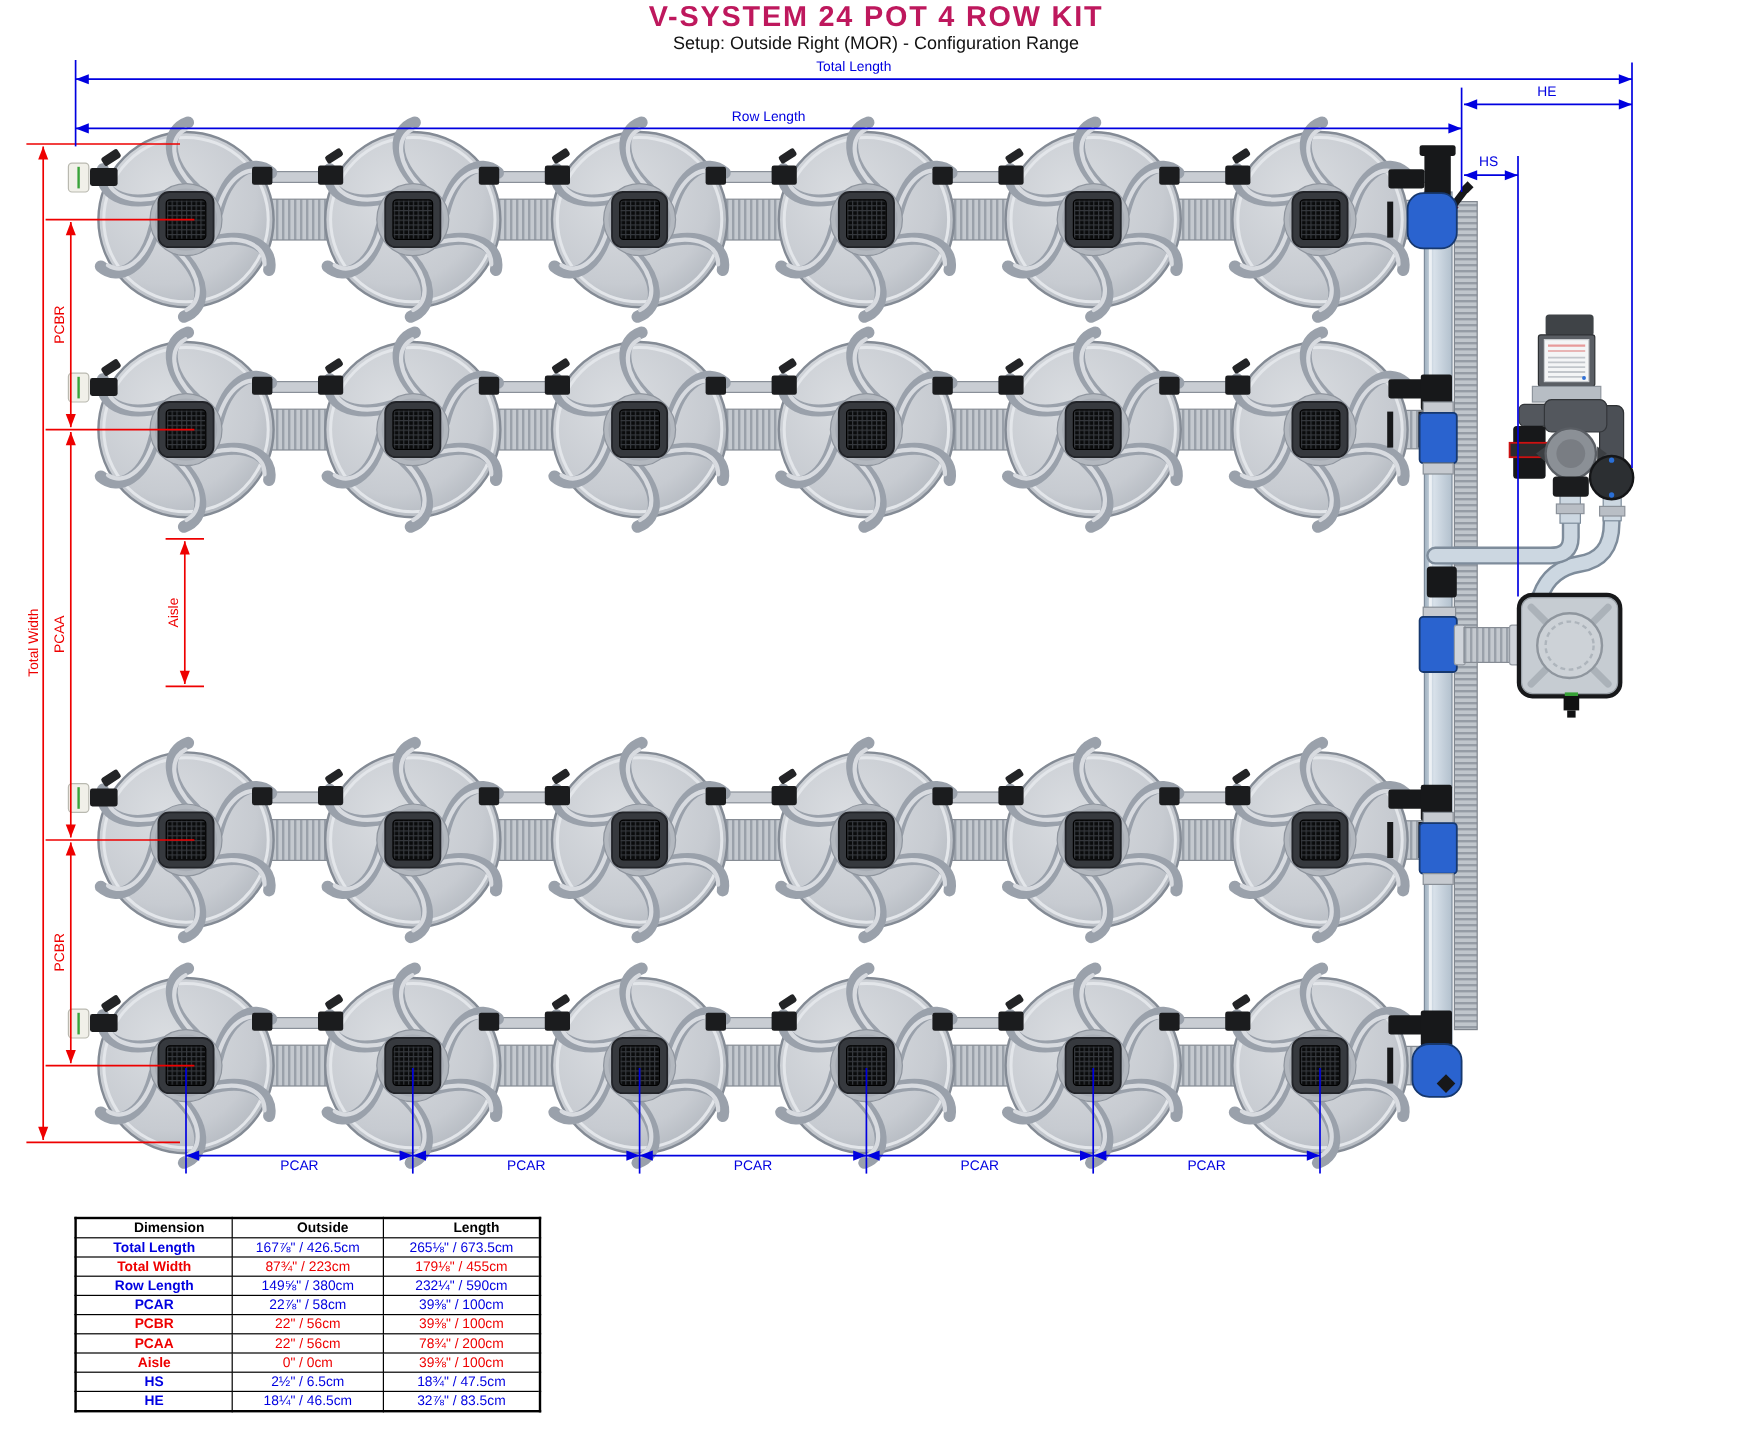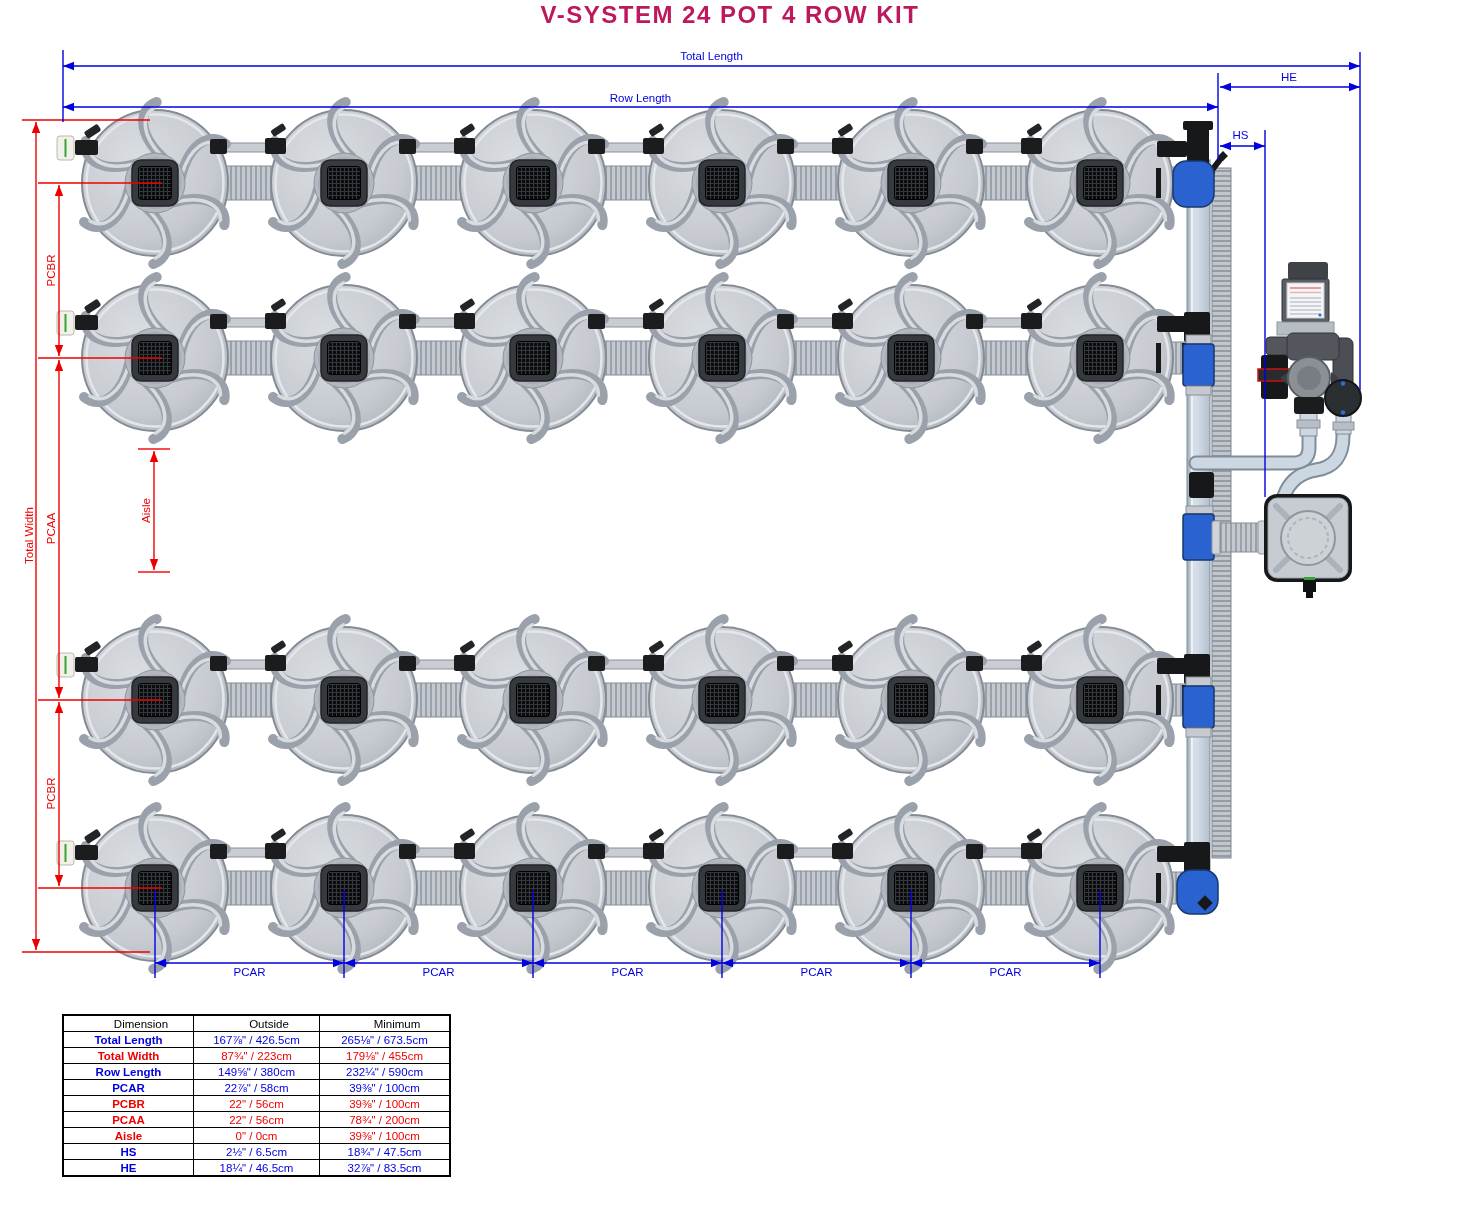--- a/index.html
+++ b/index.html
@@ -9,30 +9,31 @@
   .hdr{position:absolute;left:0;width:100%;text-align:center;}
   #title{top:1px;font-size:24px;font-weight:700;letter-spacing:1.5px;}
   #subtitle{top:28px;font-size:15px;color:#111;}
   .lbl{position:absolute;font-size:11.5px;text-align:center;line-height:13px;white-space:nowrap;}
   .blue{color:#0000e0;}
   .red{color:#ee0000;}
   .vlbl{transform:rotate(-90deg);}
   #dimtable{position:absolute;left:62px;top:1014px;border-collapse:collapse;
             border:2px solid #000;font-size:11.5px;background:#fff;}
   #dimtable th,#dimtable td{border:1px solid #000;text-align:center;height:15px;padding:0 4px;white-space:nowrap;}
-  #dimtable th{font-weight:400;padding-left:29px;}
+  #dimtable th{font-weight:700;padding-left:29px;}
   #dimtable .c1{width:96px;} #dimtable .c2{width:92px;} #dimtable .c3{width:96px;}
   #dimtable td.lab{font-weight:700;}
 </style>
 </head>
 <body>
 
 <div id="stage">
 
   <div class="hdr" id="title" style="color: #be185d;">V-SYSTEM 24 POT 4 ROW KIT</div>
+  <div class="hdr" id="subtitle">Setup: Outside Right (MOR) - Configuration Range</div>
 
   <svg id="diagram" width="1460" height="1208">
     <defs>
       <radialGradient id="gpot" cx="38%" cy="35%" r="80%">
         <stop offset="0%" stop-color="#dadde1"></stop>
         <stop offset="65%" stop-color="#c7cbd1"></stop>
         <stop offset="100%" stop-color="#a9afb7"></stop>
       </radialGradient>
       <linearGradient id="gpipe" x1="0" y1="0" x2="1" y2="0">
         <stop offset="0%" stop-color="#9fb0bf"></stop>
@@ -430,21 +431,21 @@
   <div class="lbl blue" style="left:344px;top:966px;width:189px;">PCAR</div>
   <div class="lbl blue" style="left:533px;top:966px;width:189px;">PCAR</div>
   <div class="lbl blue" style="left:722px;top:966px;width:189px;">PCAR</div>
   <div class="lbl blue" style="left:911px;top:966px;width:189px;">PCAR</div>
 
   <table id="dimtable">
       <thead>
         <tr>
           <th class="c1">Dimension</th>
           <th class="c2">Outside</th>
-          <th class="c3">Minimum</th>
+          <th class="c3">Length</th>
         </tr>
       </thead>
       <tbody>
         <tr>
           <td class="lab" style="color: rgb(0, 0, 224);">Total Length</td>
           <td class="" style="color: rgb(0, 0, 224);">167⅞" / 426.5cm</td>
           <td class="" style="color: rgb(0, 0, 224);">265⅛" / 673.5cm</td>
         </tr>
         <tr>
           <td class="lab" style="color: rgb(238, 0, 0);">Total Width</td>

